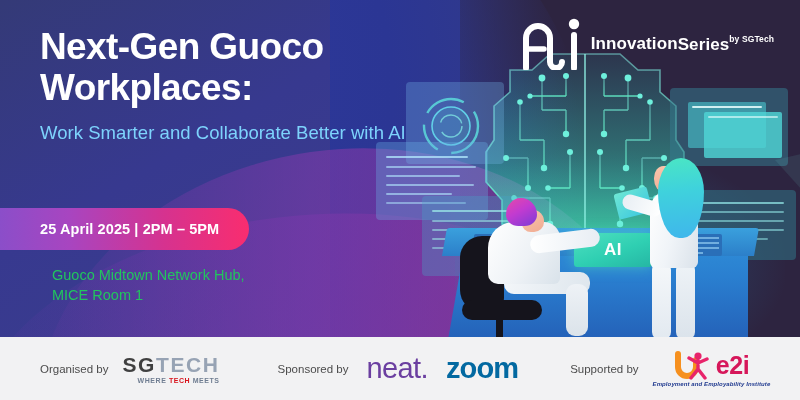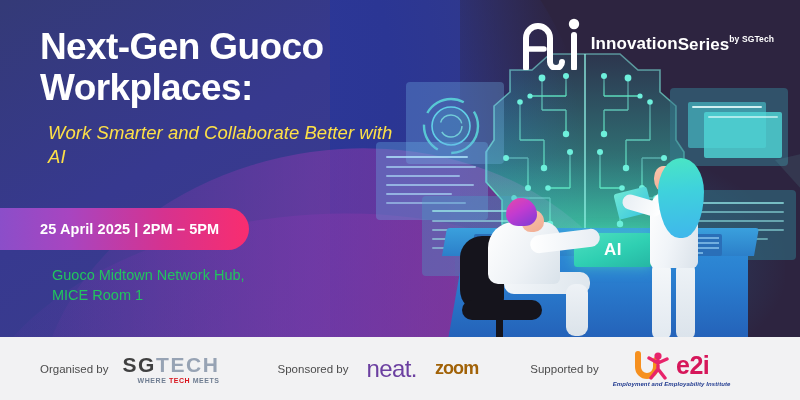--- a/index.html
+++ b/index.html
@@ -159,22 +159,22 @@
   .ai-rule{height:1px;background:rgba(255,255,255,.75);margin:4px 0 3px;}
   .ai-by{color:#fff;font-size:8.5px;font-weight:700;text-align:right;letter-spacing:.1px;}
 
   
   .head{position:absolute;left:40px;top:26px;width:370px;}
   .h1{
     color:#fff;font-size:37px;font-weight:700;line-height:1.12;
     letter-spacing:-.6px;margin:0;
   }
   .h2{
-    color:#fde047;font-size:18.5px;font-weight:400;line-height:1.3;
-    margin:12px 8px 0;letter-spacing:.05px;font-style:italic;
+    color:#7dd3fc;font-size:18.5px;font-weight:400;line-height:1.3;
+    margin:12px 0 0;letter-spacing:.05px;
   }
 
   .date-badge{
     position:absolute;left:0;top:208px;height:42px;
     padding:0 30px 0 40px;display:flex;align-items:center;
     border-radius:0 21px 21px 0;
     background:linear-gradient(90deg,#8b4ec9 0%,#a845c0 28%,#d6328f 66%,#f92d6f 100%);
   }
   .date-badge span{color:#fff;font-size:14.5px;font-weight:700;letter-spacing:.1px;white-space:nowrap;}
 
@@ -189,22 +189,22 @@
     background:#f2f2f3;display:flex;align-items:center;
   }
   .sp-label{color:#4c4c4c;font-size:11.5px;}
   .sg{display:flex;flex-direction:column;align-items:flex-start;line-height:1;}
   .sg-main{font-size:21px;font-weight:700;letter-spacing:1.6px;}
   .sg-main .sg-red{color:#404040;}
   .sg-main .sg-grey{color:#97a3b4;}
   .sg-tag{font-size:7px;font-weight:700;letter-spacing:.55px;margin-top:2px;align-self:flex-end;}
   .sg-tag .t-grey{color:#6f7d91;}
   .sg-tag .t-red{color:#d8121b;}
-  .neat{color:#6b3fa0;font-size:24px;font-weight:400;letter-spacing:-.6px;}
-  .zoom{color:#a16207;font-size:18px;font-weight:700;letter-spacing:-.9px;}
+  .neat{color:#6b3fa0;font-size:29px;font-weight:400;letter-spacing:-.6px;}
+  .zoom{color:#0369a1;font-size:29px;font-weight:700;letter-spacing:-.9px;}
   .e2i{display:flex;flex-direction:column;align-items:center;}
   .e2i-row{display:flex;align-items:center;}
   .e2i-txt{color:#d6175a;font-size:25px;font-weight:700;letter-spacing:-.5px;margin-left:-2px;}
   .e2i-sub{color:#203a8f;font-size:6px;font-weight:700;font-style:italic;margin-top:1px;letter-spacing:.1px;}
 </style>
 </head>
 <body>
 
 <div class="banner">
 

